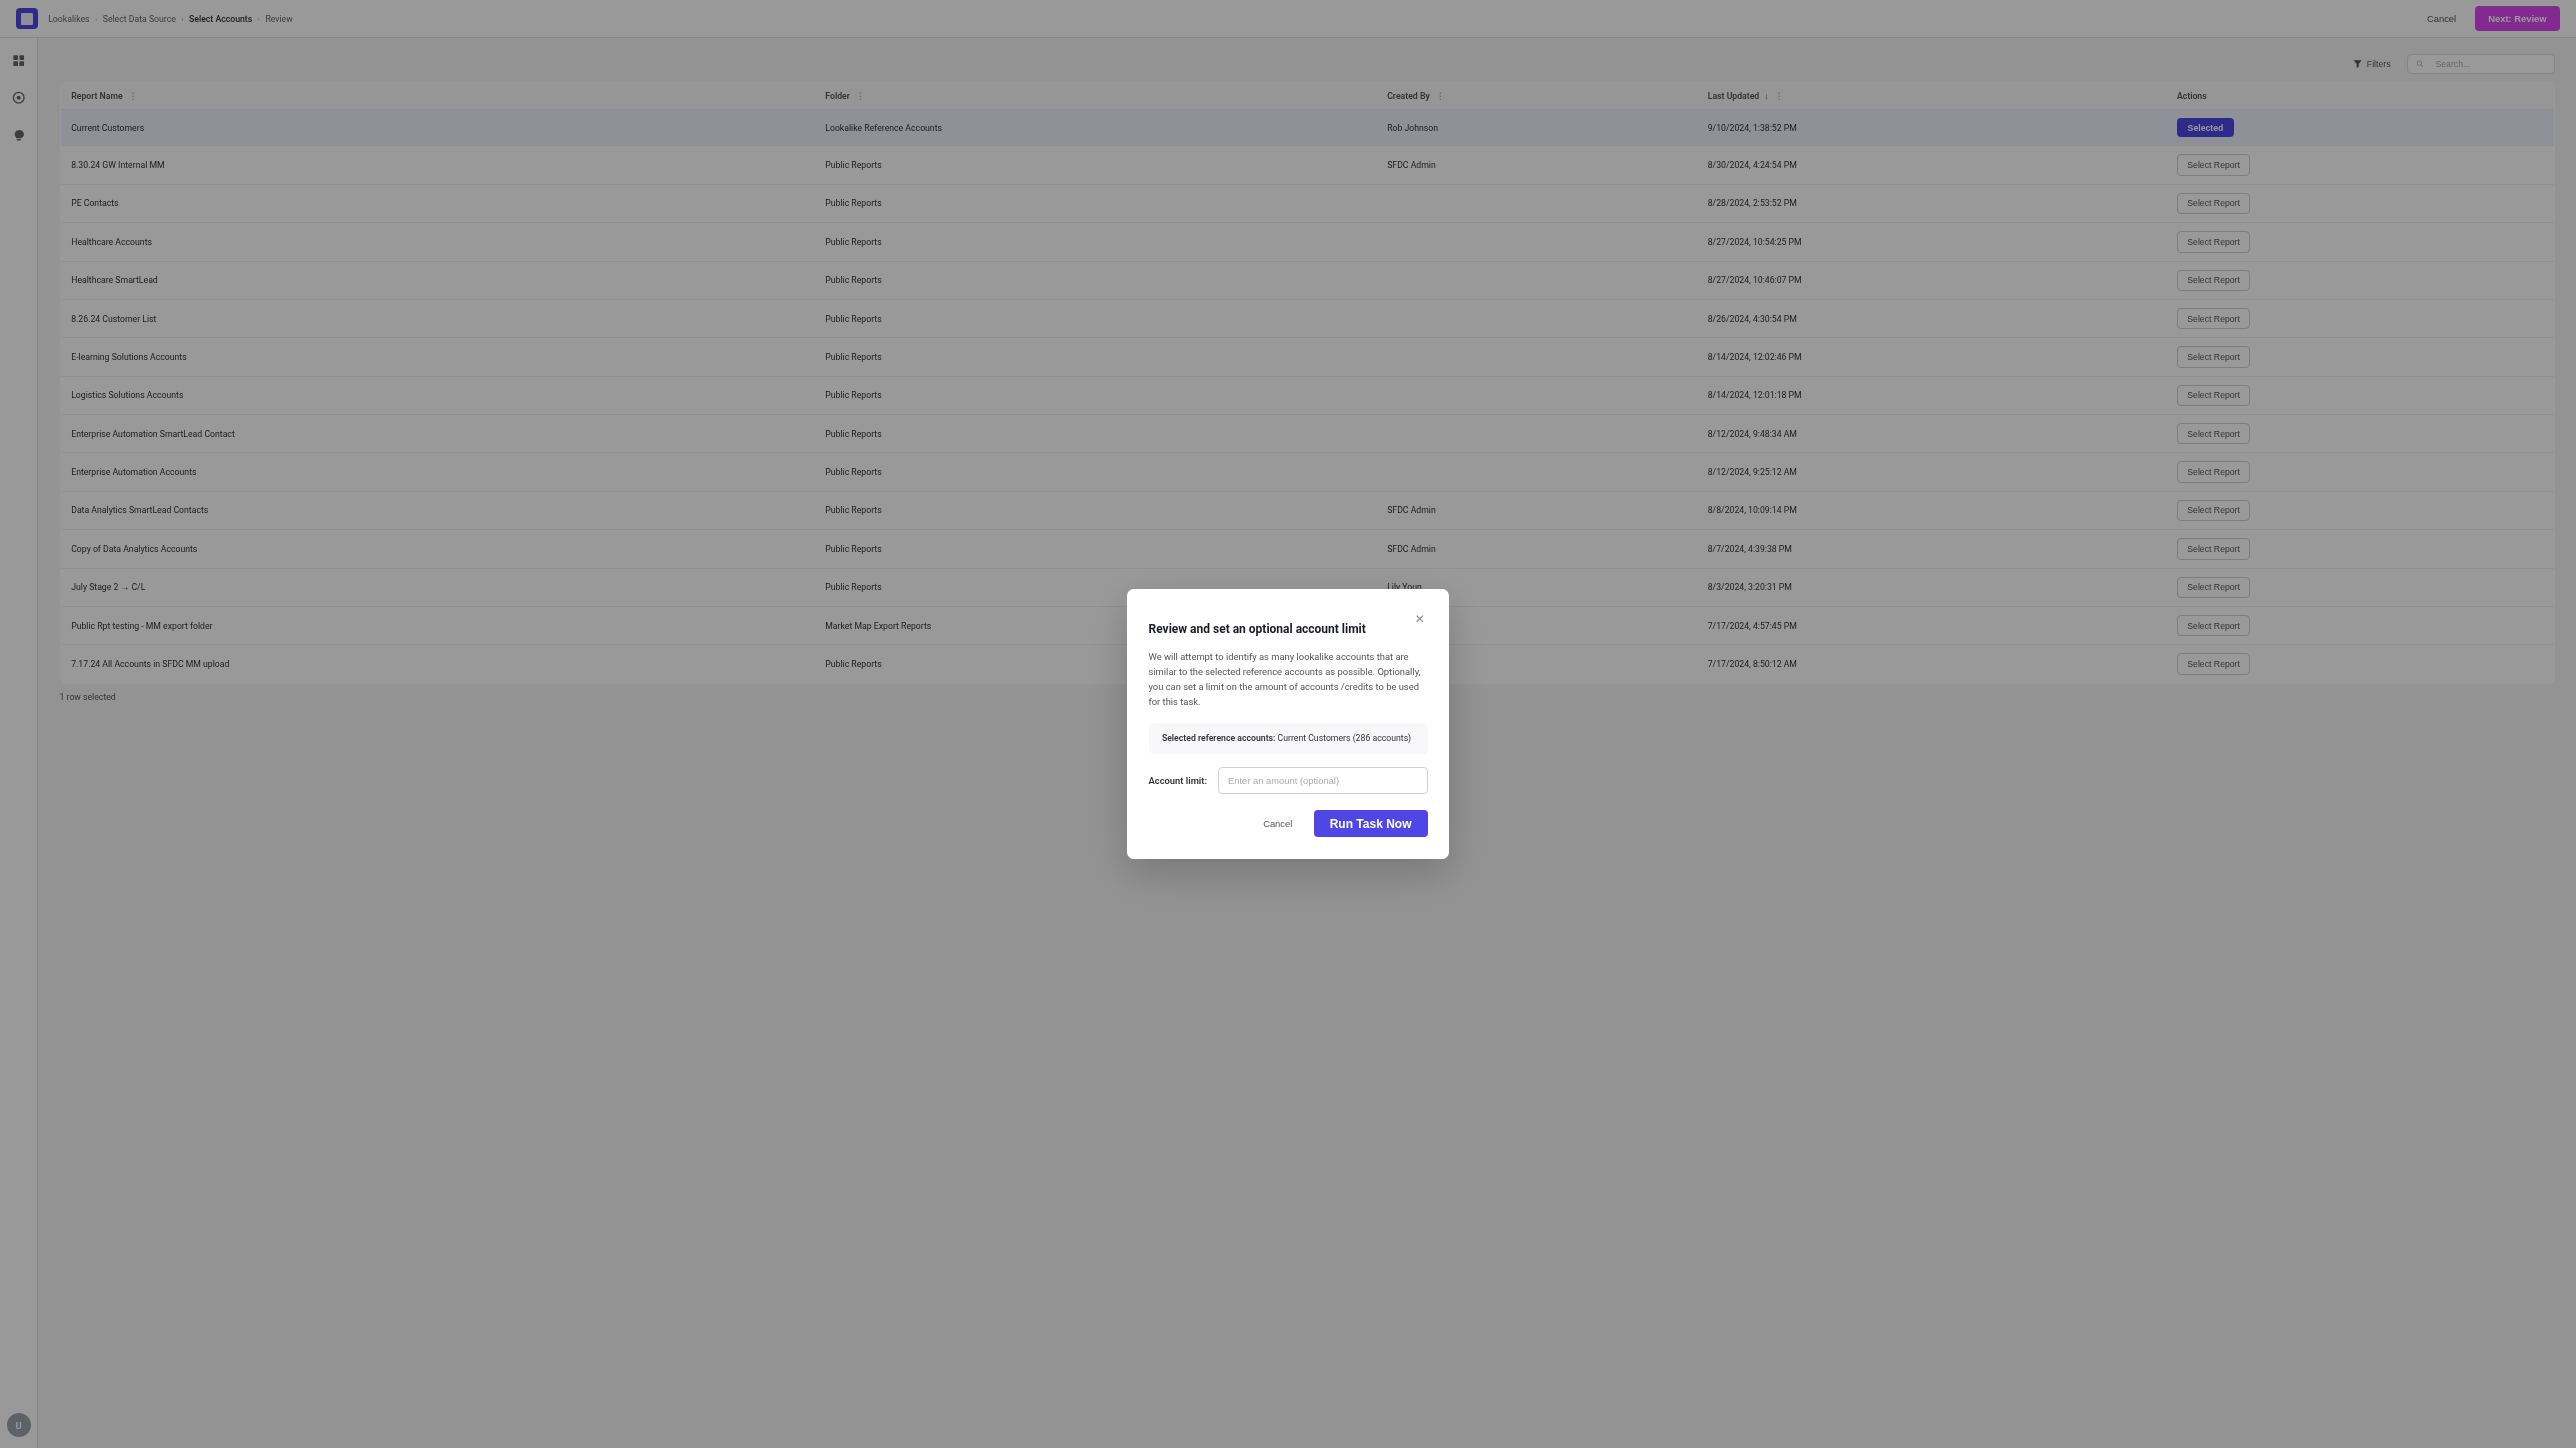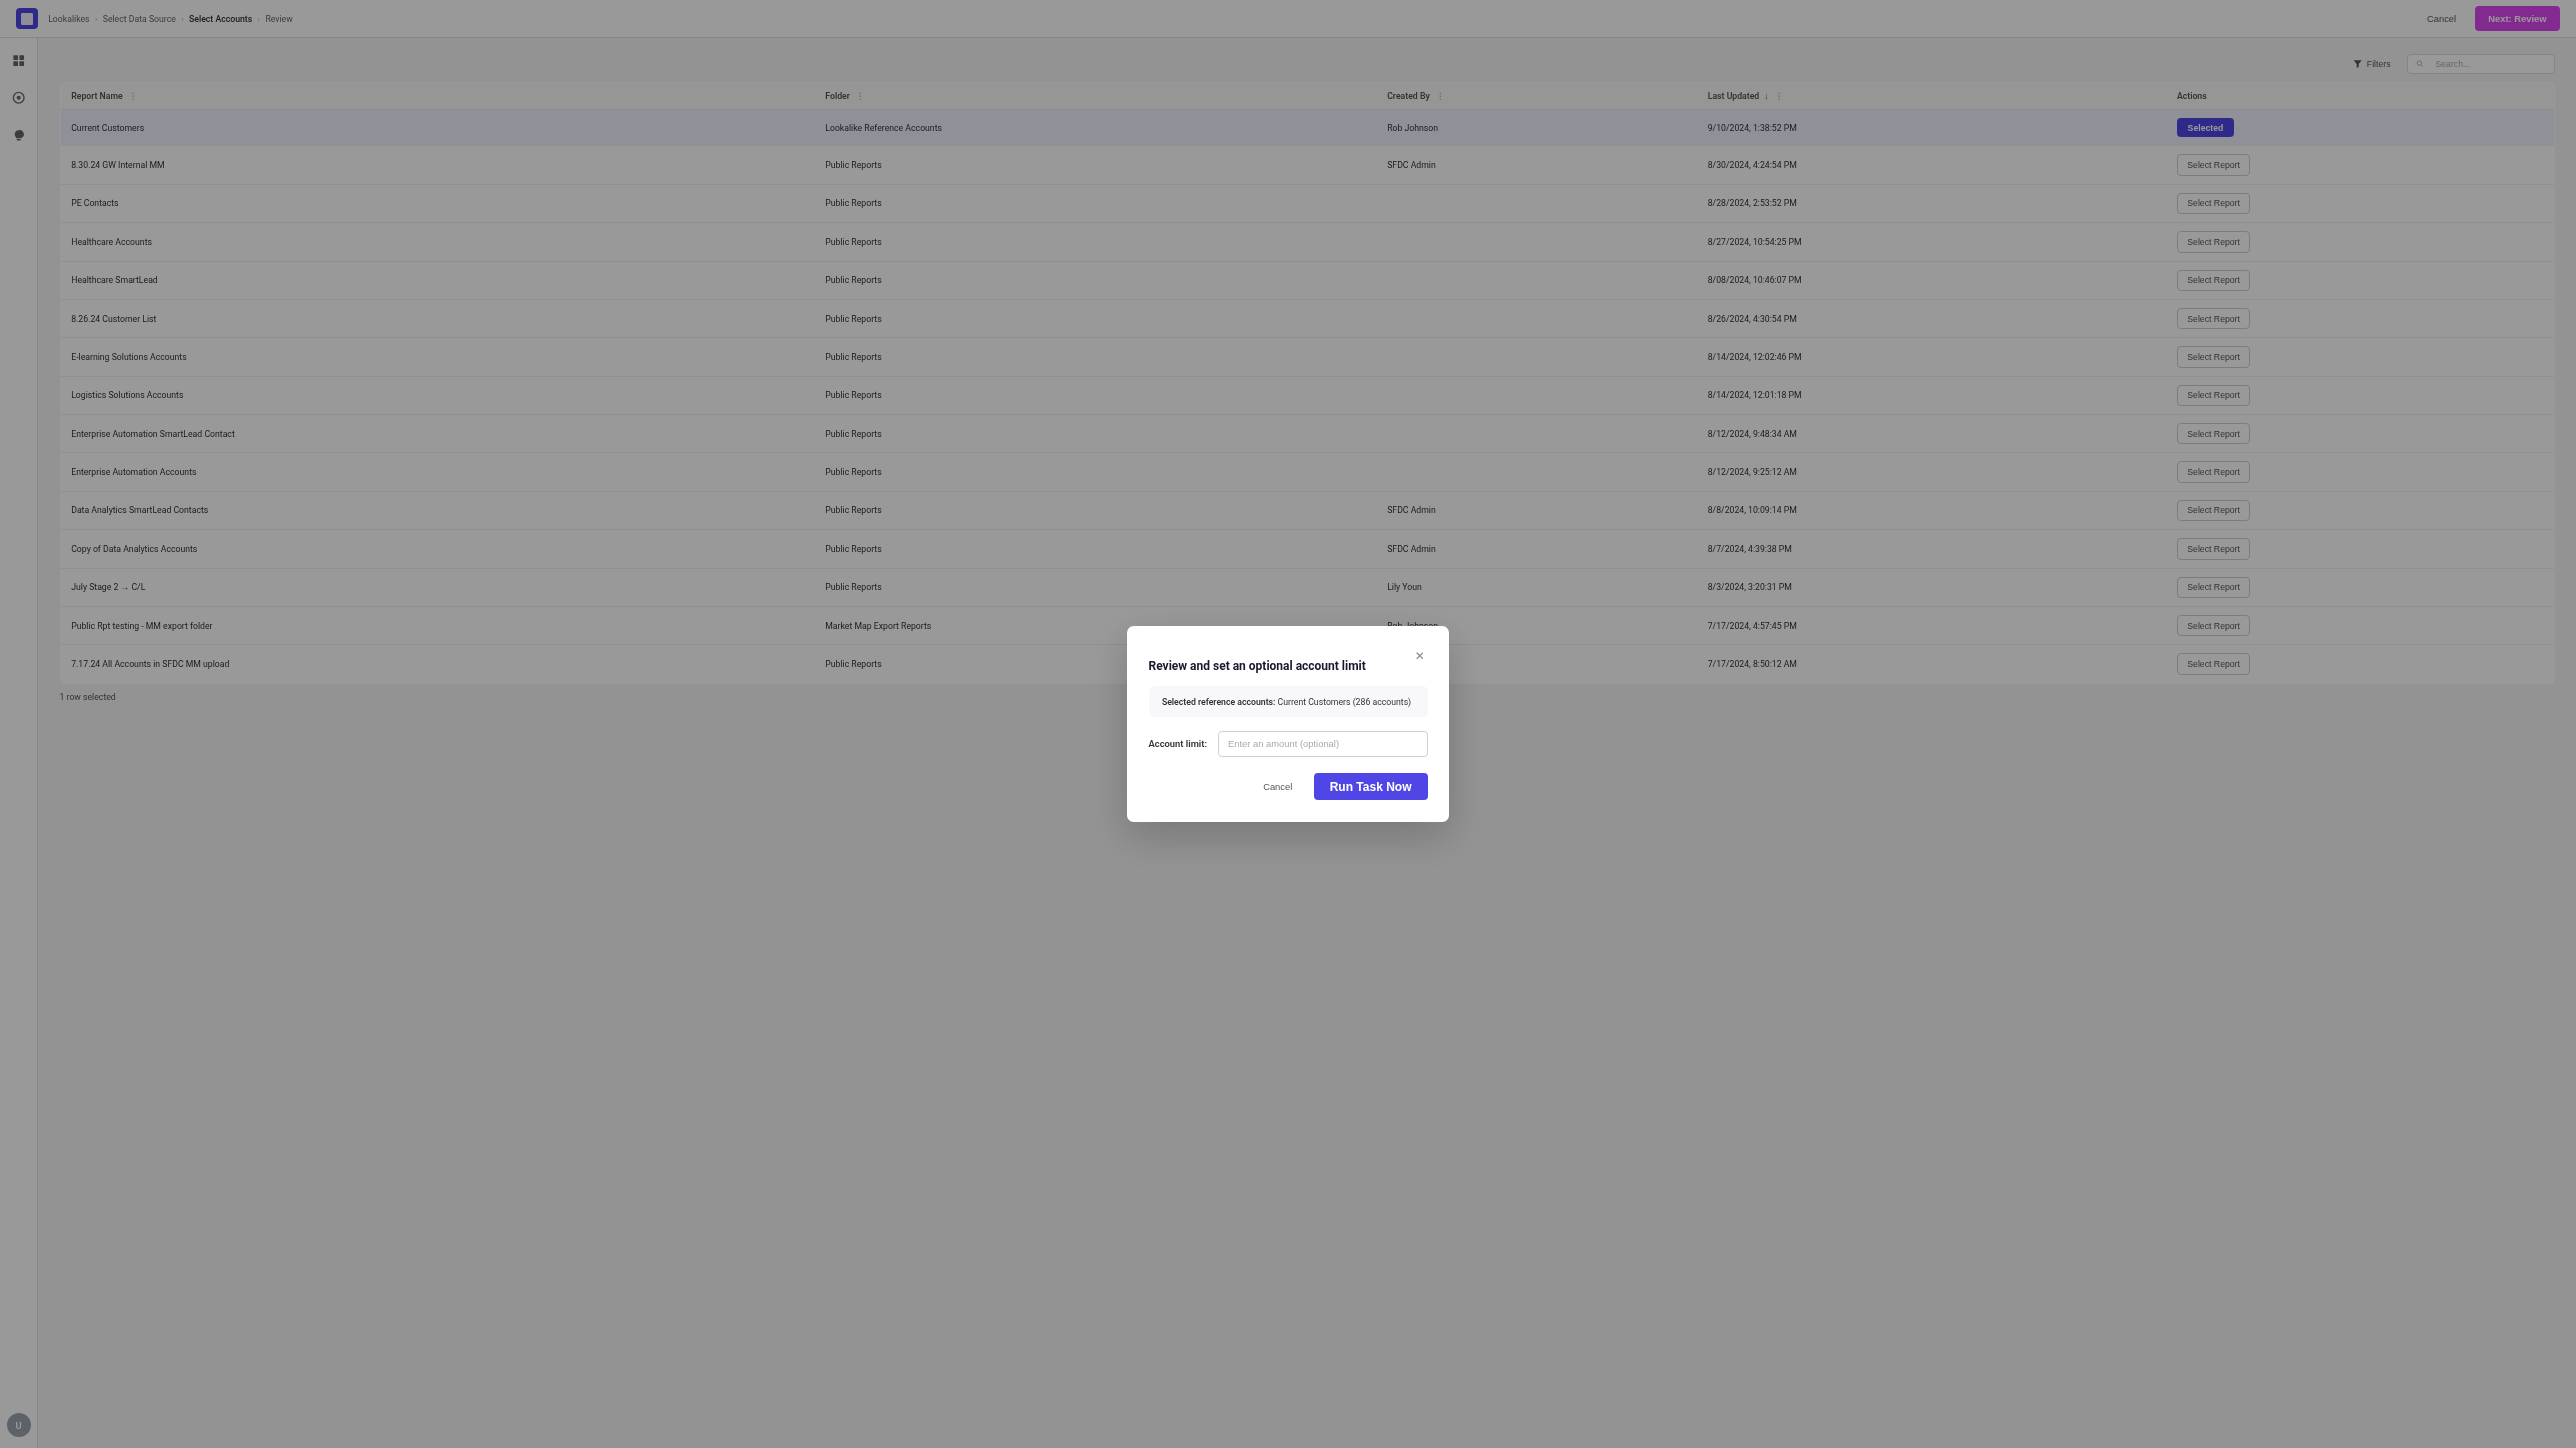--- a/index.html
+++ b/index.html
@@ -491,21 +491,21 @@
     <td></td>
     <td>8/27/2024, 10:54:25 PM</td>
     <td>
       <button class="btn-select-report">Select Report</button>
     </td>
   </tr>
           <tr>
     <td>Healthcare SmartLead</td>
     <td>Public Reports</td>
     <td></td>
-    <td>8/08/2024, 10:46:07 PM</td>
+    <td>8/27/2024, 10:46:07 PM</td>
     <td>
       <button class="btn-select-report">Select Report</button>
     </td>
   </tr>
           <tr>
     <td>8.26.24 Customer List</td>
     <td>Public Reports</td>
     <td></td>
     <td>8/26/2024, 4:30:54 PM</td>
     <td>
@@ -601,20 +601,21 @@
     </div>
   </div>
 </div>
 
 <div class="modal-overlay">
   <div class="modal">
     <div class="modal-header">
       <div class="modal-title">Review and set an optional account limit</div>
       <button class="modal-close">✕</button>
     </div>
+    <div class="modal-body">We will attempt to identify as many lookalike accounts that are similar to the selected reference accounts as possible. Optionally, you can set a limit on the amount of accounts /credits to be used for this task.</div>
     <div class="modal-info-box">
       <strong>Selected reference accounts:</strong>
       <span> </span><span>Current Customers (286 accounts)</span>
     </div>
     <div class="modal-field">
       <label class="modal-field-label">Account limit:</label>
       <input class="modal-field-input" type="text" placeholder="Enter an amount (optional)" style="">
     </div>
     <div class="modal-footer">
       <button class="btn-modal-cancel">Cancel</button>

